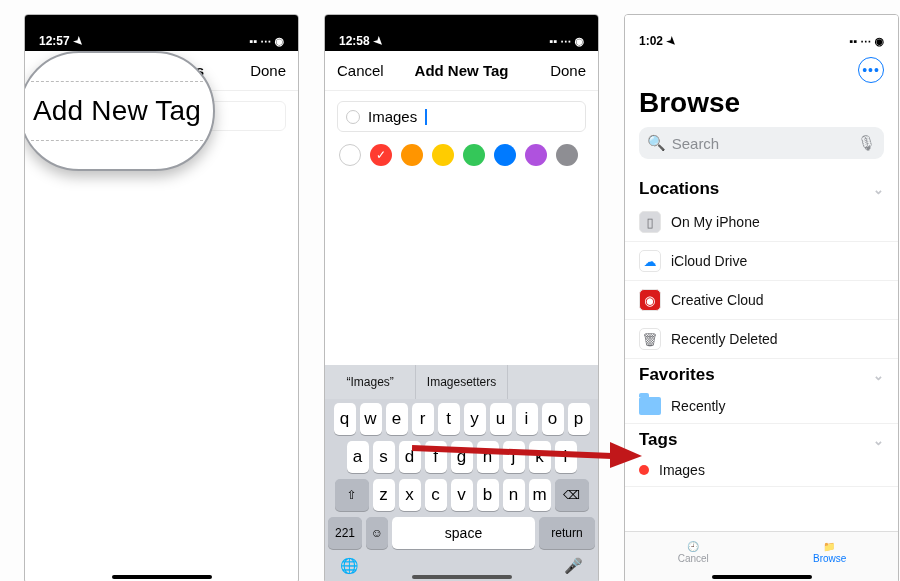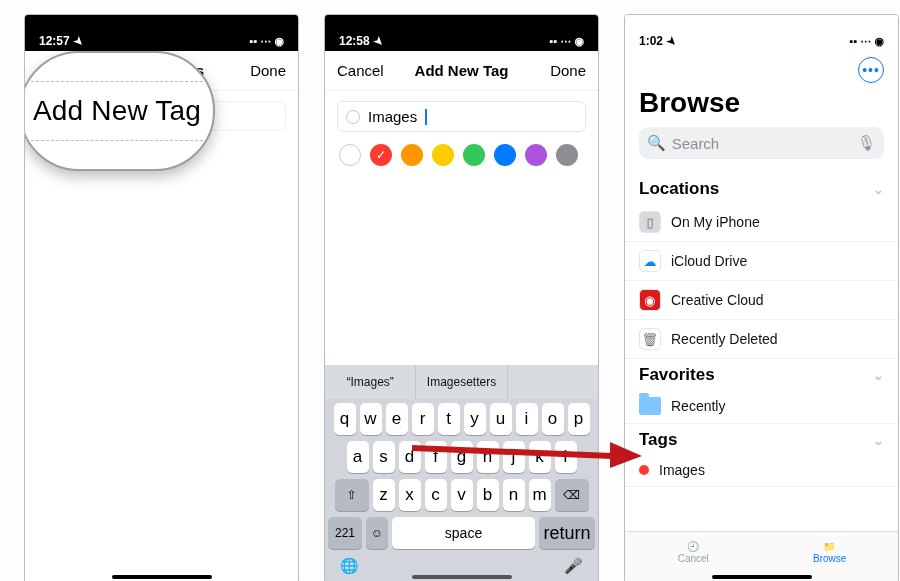--- a/index.html
+++ b/index.html
@@ -70,21 +70,21 @@
   .suggest div:last-child { border-right:0; }
   .krow { display:flex; gap:4px; justify-content:center; margin-bottom:6px; }
   .key {
     background:#fff; border-radius:5px; box-shadow:0 1px 0 #9a9da3;
     width:22px; height:32px; display:flex; align-items:center; justify-content:center;
     font-size:17px;
   }
   .key.fn { background:#b6bac2; font-size:12px; }
   .key.wide { width:34px; }
   .key.space { flex:1; font-size:14px; }
-  .key.ret { width:56px; font-size:18px; background:#b6bac2; }
+  .key.ret { width:56px; font-size:12px; background:#b6bac2; }
   .kbd-bottom { display:flex; justify-content:space-between; padding:2px 12px 0; color:#4a4d52; }
 
   .home-ind { position:absolute; bottom:4px; left:50%; transform:translateX(-50%);
     width:100px; height:4px; border-radius:3px; background:#000; }
   .home-ind.grey { background:#555; }
   .more-circle {
     width:26px; height:26px; border:1.5px solid #0a7aff; border-radius:50%;
     color:#0a7aff; display:flex; align-items:center; justify-content:center;
     margin-left:auto; font-size:14px; letter-spacing:1px;
   }

